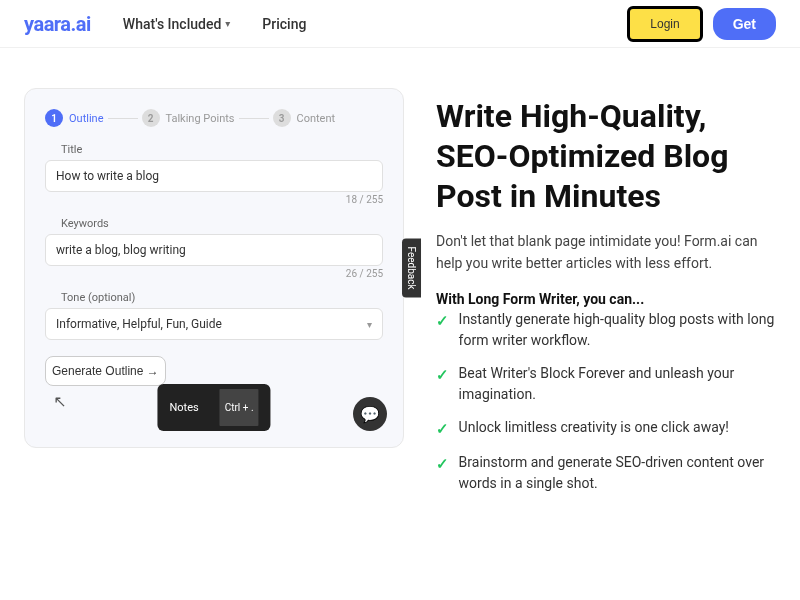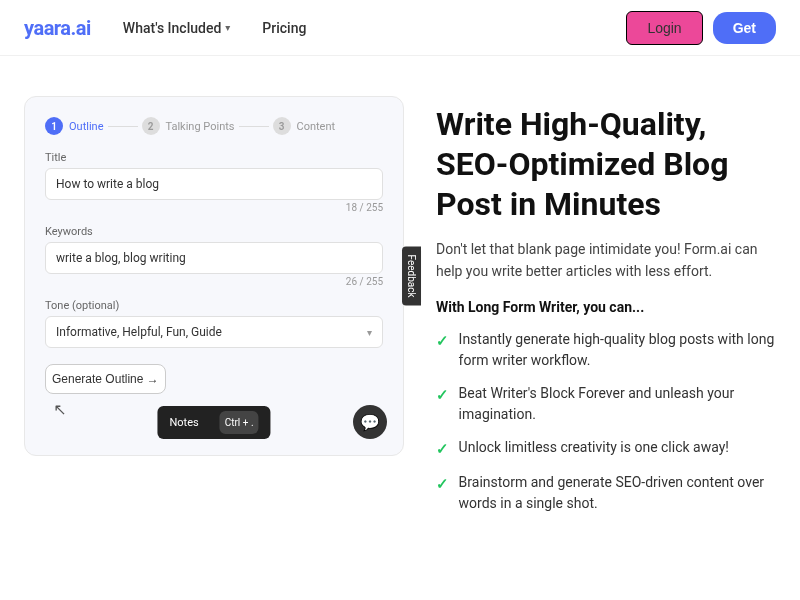--- a/index.html
+++ b/index.html
@@ -1,34 +1,34 @@
 <!DOCTYPE html>
 <html><head>
   <meta charset="utf-8">
   <style>
     * { margin: 0; padding: 0; box-sizing: border-box; }
     body { font-family: -apple-system, BlinkMacSystemFont, 'Segoe UI', Roboto, sans-serif; background: #fff; width: 800px; height: 600px; overflow: hidden; }
 
     
     .navbar {
       display: flex; align-items: center; justify-content: space-between;
-      padding: 0 24px; height: 56px; border-bottom: 1px solid #f0f0f0;
+      padding: 0 24px; height: 48px; border-bottom: 1px solid #f0f0f0;
     }
     .nav-left { display: flex; align-items: center; gap: 32px; }
     .logo { font-weight: 700; font-size: 20px; color: #111; letter-spacing: -0.5px; }
     .logo span { color: #4f6ef7; }
     .nav-link {
       display: flex; align-items: center; gap: 4px;
       font-size: 14px; color: #333; cursor: pointer; font-weight: 500;
     }
     .nav-link .chevron { font-size: 10px; color: #666; }
     .nav-right { display: flex; align-items: center; gap: 10px; }
     .btn-login {
-      padding: 8px 20px; border: 1px solid #000000; border-radius: 6px;
-      background: #ec4899; font-size: 14px; color: #333; cursor: pointer; font-weight: 500;
+      padding: 8px 20px; border: 3px solid #000000; border-radius: 6px;
+      background: #fde047; font-size: 12px; color: #333; cursor: pointer; font-weight: 500;
     }
     .btn-get {
       padding: 8px 20px; border: none; border-radius: 14px;
       background: #4f6ef7; color: #fff; font-size: 14px; cursor: pointer; font-weight: 600;
     }
 
     
     .main { display: flex; align-items: flex-start; padding: 40px 24px 0 24px; gap: 32px; background: #fff; }
 
     
@@ -46,21 +46,21 @@
     .mockup-step.active { color: #4f6ef7; }
     .step-num {
       width: 18px; height: 18px; border-radius: 50%; background: #ddd;
       display: flex; align-items: center; justify-content: center;
       font-size: 10px; color: #999; font-weight: 600;
     }
     .step-num.active { background: #4f6ef7; color: #fff; }
     .step-divider { width: 30px; height: 1px; background: #ddd; margin: 0 4px; }
 
     .mockup-field { margin-bottom: 12px; }
-    .mockup-label { font-size: 11px; color: #666; margin-bottom: 4px; }
+    .mockup-label { font-size: 11px; color: #666; margin-bottom: 4px; margin-left: 16px; }
     .mockup-input {
       width: 100%; border: 1px solid #e0e0e0; border-radius: 6px;
       padding: 8px 10px; font-size: 12px; color: #333; background: #fff;
       position: relative;
     }
     .mockup-input-counter { font-size: 10px; color: #999; text-align: right; margin-top: 2px; }
 
     .mockup-select {
       width: 100%; border: 1px solid #e0e0e0; border-radius: 6px;
       padding: 8px 10px; font-size: 12px; color: #333; background: #fff;
@@ -86,35 +86,35 @@
       background: #333; color: #fff; font-size: 10px; padding: 4px 8px;
       border-radius: 0 0 4px 4px; cursor: pointer; white-space: nowrap;
     }
 
     .notes-tooltip {
       position: absolute; bottom: 16px; left: 50%; transform: translateX(-50%);
       background: #222; color: #fff; font-size: 11px; padding: 5px 12px;
       border-radius: 6px; display: flex; align-items: center; gap: 21px; white-space: nowrap;
     }
     .notes-kbd {
-      background: #444; border-radius: 6px; padding: 6px 5px; font-size: 10px;
+      background: #444; border-radius: 1px; padding: 13px 5px; font-size: 10px;
     }
 
     .chat-bubble {
       position: absolute; bottom: 16px; right: 16px;
       width: 34px; height: 34px; background: #333; border-radius: 50%;
       display: flex; align-items: center; justify-content: center;
       color: #fff; font-size: 16px; cursor: pointer;
     }
 
     
     .right-content { flex: 1; padding-top: 8px; }
     .hero-title { font-size: 32px; font-weight: 700; color: #111; line-height: 1.25; margin-bottom: 14px; }
     .hero-subtitle { font-size: 14px; color: #444; line-height: 1.6; margin-bottom: 16px; }
-    .section-label { font-size: 14px; font-weight: 700; color: #111; margin-bottom: 14px; }
+    .section-label { font-size: 14px; font-weight: 700; color: #111; margin-bottom: 2px; }
     .features-list { list-style: none; display: flex; flex-direction: column; gap: 12px; }
     .feature-item { display: flex; align-items: flex-start; gap: 10px; font-size: 14px; color: #333; line-height: 1.5; }
     .check-icon { color: #22c55e; font-size: 15px; font-weight: 700; flex-shrink: 0; margin-top: 1px; }
   </style>
 </head>
 <body>
 
 <nav class="navbar">
   <div class="nav-left">
     <div class="logo">

